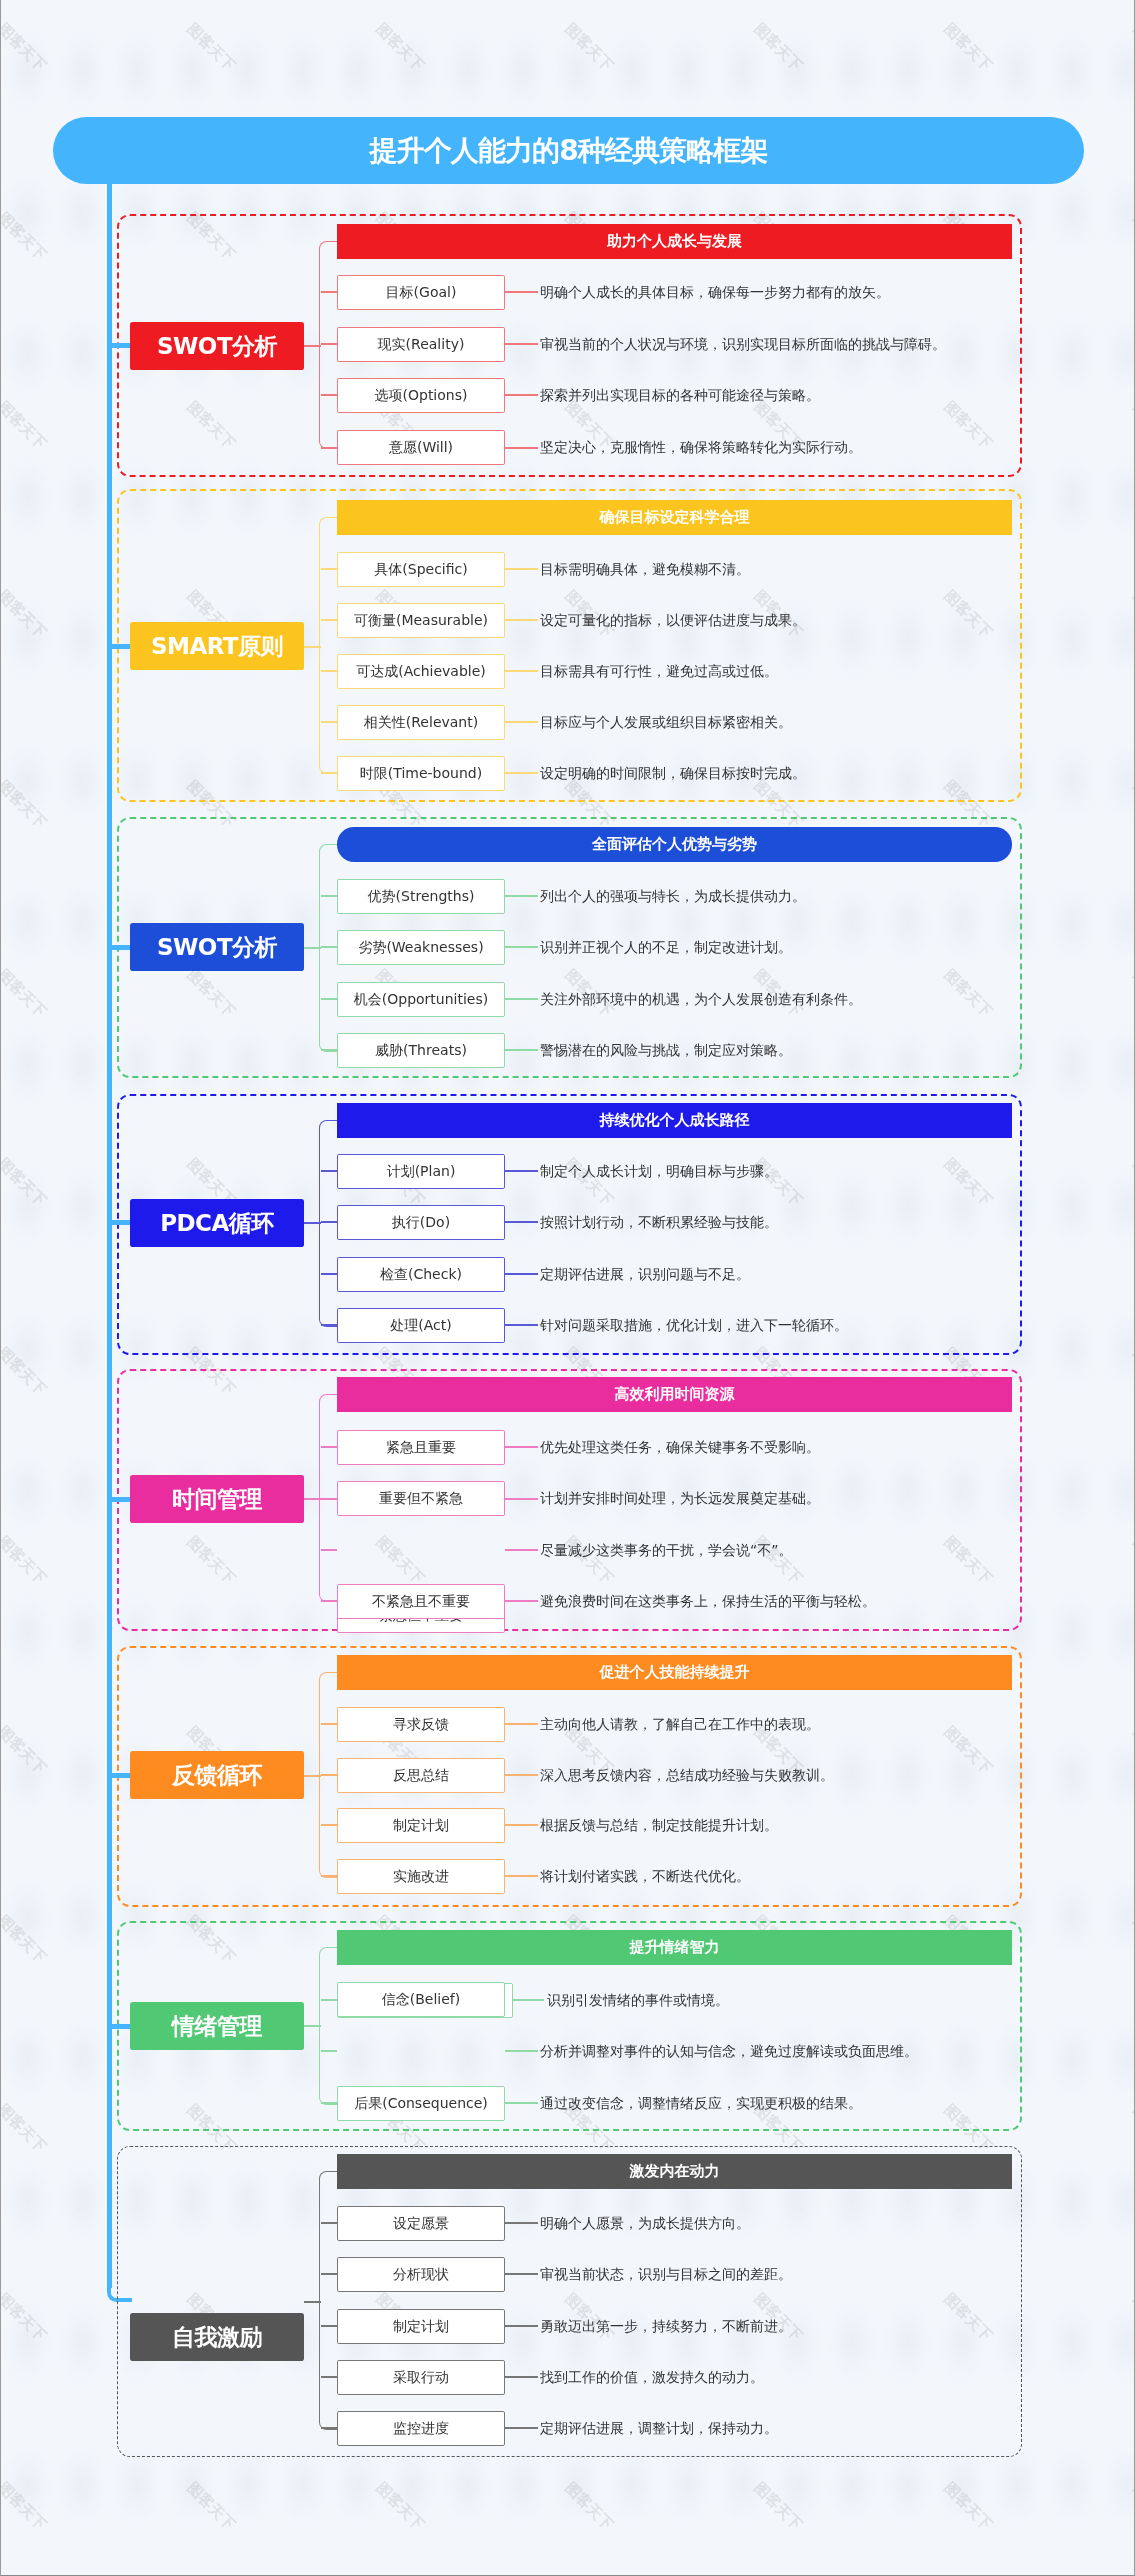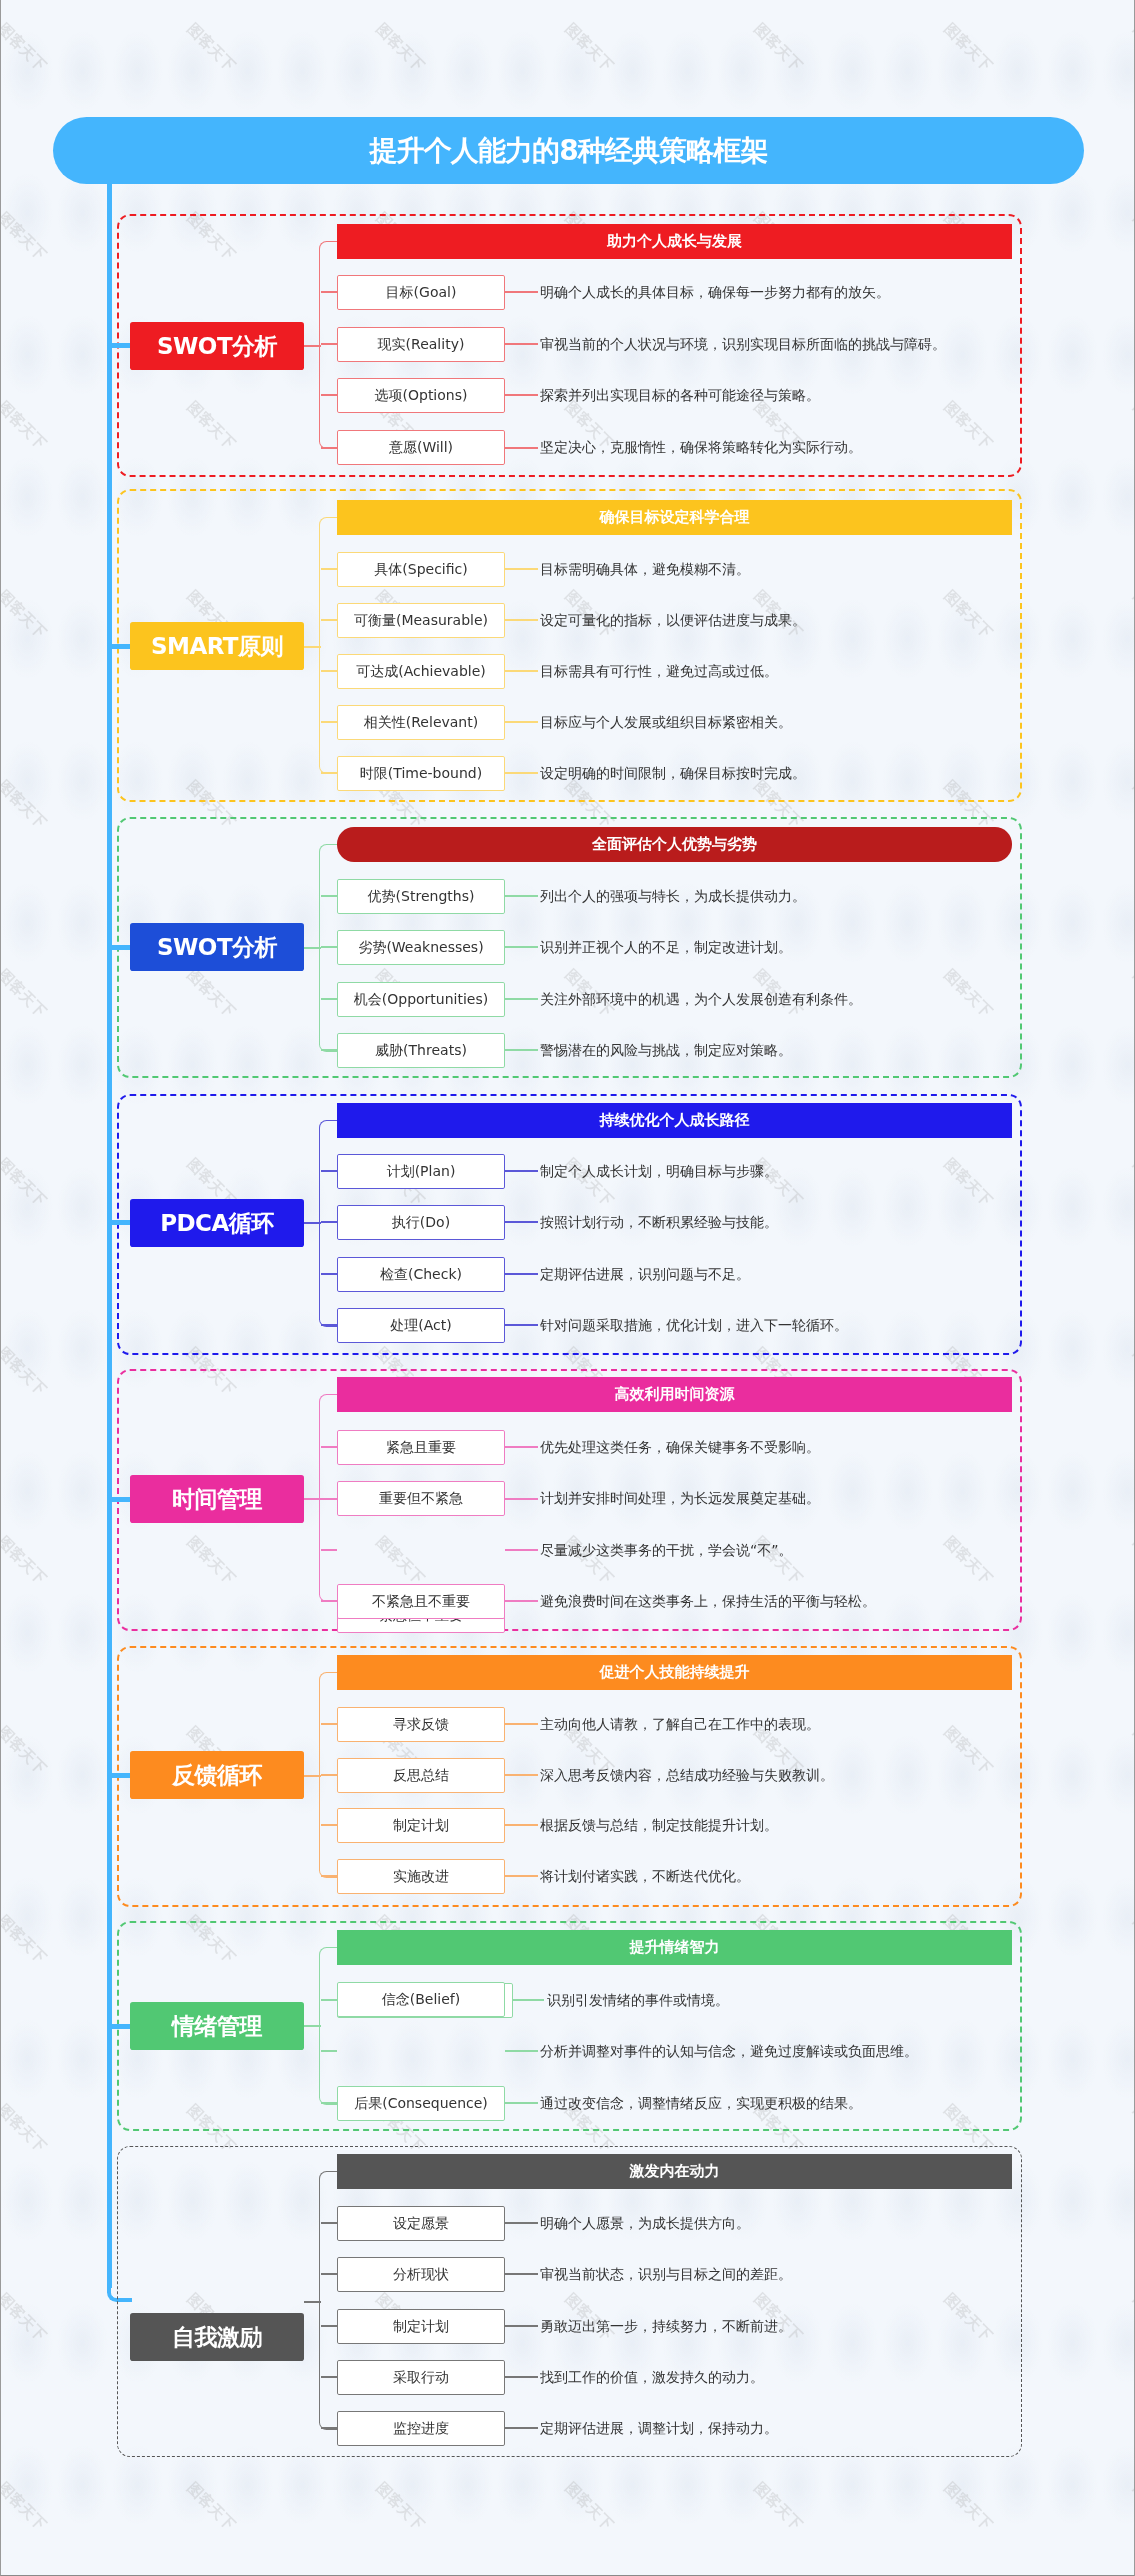--- a/index.html
+++ b/index.html
@@ -199,21 +199,21 @@
     <div class="desc" style="top: 705px;">目标应与个人发展或组织目标紧密相关。</div>
     <div class="hconn" style="top: 772px; background: rgb(251, 217, 120);"></div>
     <div class="child" style="top: 756px; border-color: rgb(251, 217, 120);">时限(Time-bound)</div>
     <div class="leaf-line" style="top: 772px; background: rgb(251, 217, 120);"></div>
     <div class="desc" style="top: 756px;">设定明确的时间限制，确保目标按时完成。</div>
     <div class="section-box" style="top: 817px; height: 261px; border-color: rgb(81, 200, 115);"></div>
     <div class="branch-stub" style="top: 945px;"></div>
     <div class="node" style="top: 923px; background: #1d4ed8;">SWOT分析</div>
     <div class="node-link" style="top: 947px; background: rgb(143, 218, 165);"></div>
     <div class="vconn" style="top: 844px; height: 208px; border-top: 1.9px solid rgb(143, 218, 165); border-right: none; border-bottom: 1.9px solid rgb(143, 218, 165); border-left-color: rgb(143, 218, 165);"></div>
-    <div class="header-bar" style="top: 827px; background: #b91c1c; border-radius: 17px;">全面评估个人优势与劣势</div>
+    <div class="header-bar" style="top: 827px; background: #1d4ed8; border-radius: 17px;">全面评估个人优势与劣势</div>
     <div class="hconn" style="top: 895px; background: rgb(143, 218, 165);"></div>
     <div class="child" style="top: 879px; border-color: rgb(143, 218, 165);">优势(Strengths)</div>
     <div class="leaf-line" style="top: 895px; background: rgb(143, 218, 165);"></div>
     <div class="desc" style="top: 879px;">列出个人的强项与特长，为成长提供动力。</div>
     <div class="hconn" style="top: 946px; background: rgb(143, 218, 165);"></div>
     <div class="child" style="top: 930px; border-color: rgb(143, 218, 165);">劣势(Weaknesses)</div>
     <div class="leaf-line" style="top: 946px; background: rgb(143, 218, 165);"></div>
     <div class="desc" style="top: 930px;">识别并正视个人的不足，制定改进计划。</div>
     <div class="hconn" style="top: 998px; background: rgb(143, 218, 165);"></div>
     <div class="child" style="top: 982px; border-color: rgb(143, 218, 165);">机会(Opportunities)</div>

